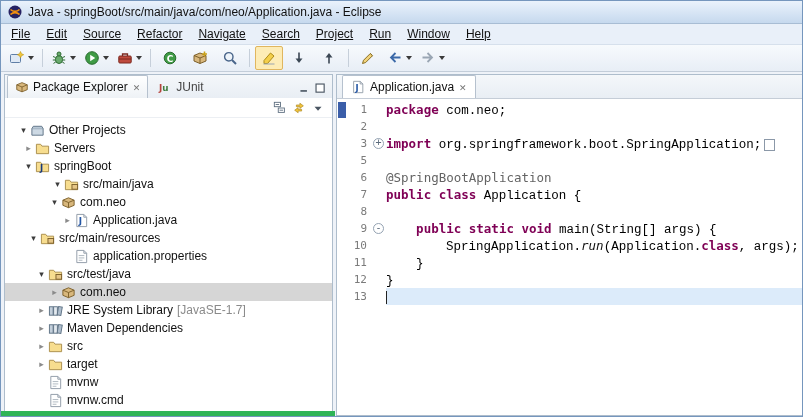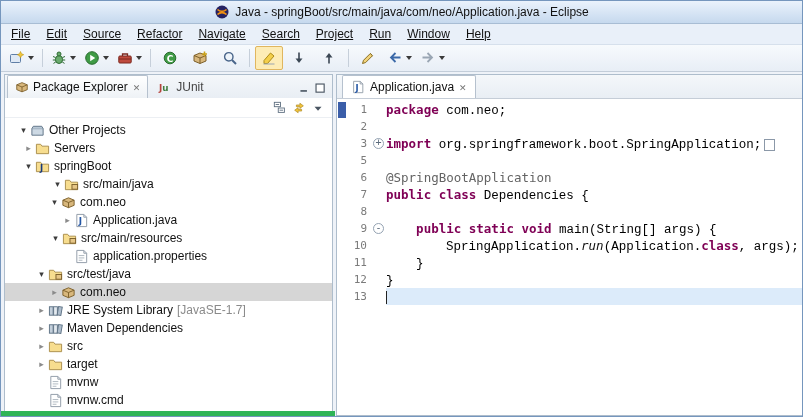--- a/index.html
+++ b/index.html
@@ -1,21 +1,21 @@
 <!DOCTYPE html>
 <html><head>
 <meta charset="utf-8">
 <style>
   html,body{margin:0;padding:0;background:#fff;font-family:"Liberation Sans",sans-serif;font-size:12px;color:#111;}
   .window{width:803px;height:417px;box-sizing:border-box;border:1px solid #7596bd;background:#eef2f8;
           display:flex;flex-direction:column;position:relative;overflow:hidden;}
 
   
   .titlebar{height:22px;flex:none;background:linear-gradient(#eaf2fc,#c6d9ee);display:flex;align-items:center;
-            padding:0 6px;border-bottom:1px solid #a8bdd4;justify-content:center;}
+            padding:0 6px;border-bottom:1px solid #a8bdd4;}
   .titlebar .tic{width:16px;height:16px;margin-right:5px;flex:none;}
   .title-text{white-space:nowrap;}
 
   
   .menubar{height:20px;flex:none;background:#e9f0f9;display:flex;align-items:center;padding-left:2px;
            border-bottom:1px solid #d6e0ec;}
   .menu-item{padding:2px 8px;cursor:default;text-decoration:underline;}
 
   
   .toolbar{height:26px;flex:none;background:linear-gradient(#f7fafd,#e8eef6);display:flex;align-items:center;
@@ -378,21 +378,21 @@
             </svg>
             <span class="tlabel">com.neo</span>
           </div>
         <div class="trow" style="padding-left:56px">
             <span class="arr col"></span>
             <svg class="ic">
               <use href="#jfile"></use>
             </svg>
             <span class="tlabel">Application.java</span>
           </div>
-        <div class="trow" style="padding-left:44px">
+        <div class="trow" style="padding-left:22px">
             <span class="arr exp"></span>
             <svg class="ic">
               <use href="#srcfolder"></use>
             </svg>
             <span class="tlabel">src/main/resources</span>
           </div>
         <div class="trow" style="padding-left:56px">
             <span class="arr"></span>
             <svg class="ic">
               <use href="#page"></use>
@@ -504,21 +504,21 @@
             <span class="ltext"></span>
           </div>
         <div class="crow">
             <span class="lnum">6</span>
             <span class="lfold"></span>
             <span class="ltext"><span class="ann">@SpringBootApplication</span></span>
           </div>
         <div class="crow">
             <span class="lnum">7</span>
             <span class="lfold"></span>
-            <span class="ltext"><span class="kw">public class </span><span class="pl">Dependencies {</span></span>
+            <span class="ltext"><span class="kw">public class </span><span class="pl">Application {</span></span>
           </div>
         <div class="crow">
             <span class="lnum">8</span>
             <span class="lfold"></span>
             <span class="ltext"></span>
           </div>
         <div class="crow">
             <span class="lnum">9</span>
             <span class="lfold">
               <span class="fold minus"></span>

